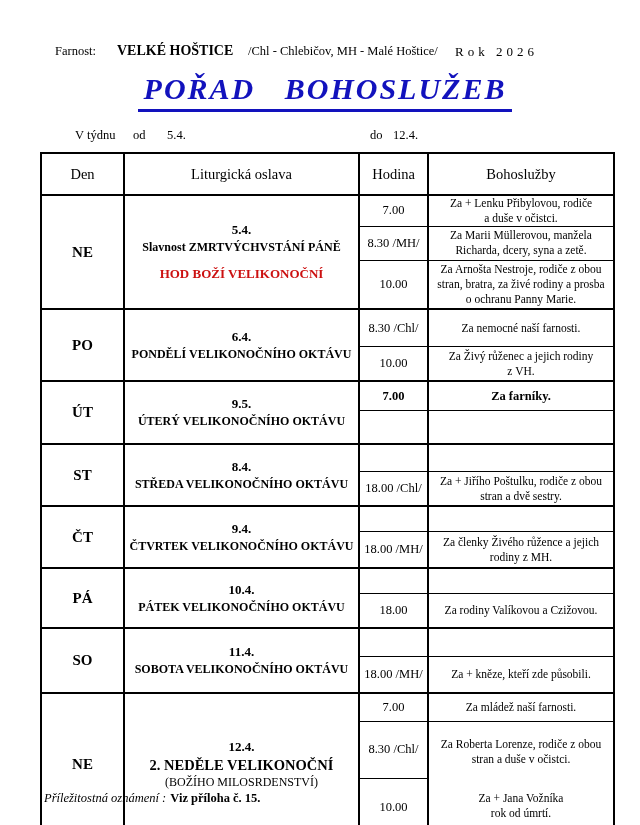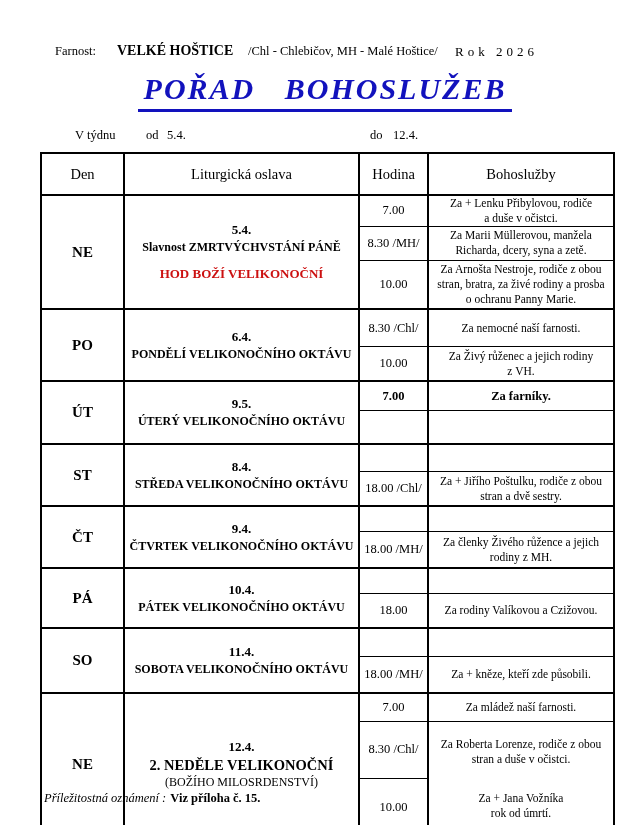--- a/index.html
+++ b/index.html
@@ -18,21 +18,21 @@
   .title-wrap{position:absolute;top:72px;left:0;width:640px;text-align:center;}
   .main-title{
     display:inline-block;margin-left:10px;
     color:#1212bd;font-size:30px;font-weight:bold;font-style:italic;
     letter-spacing:2px;word-spacing:20px;
     border-bottom:3px solid #1212bd;padding:0 6px 3px 6px;
   }
   
   .weekline{position:absolute;top:128px;left:0;width:640px;height:18px;font-size:12.5px;}
   .weekline .wk-label{position:absolute;left:75px;}
-  .weekline .wk-from-label{position:absolute;left:146px;text-align:right;}
+  .weekline .wk-from-label{position:absolute;left:133px;text-align:right;}
   .weekline .wk-from{position:absolute;left:167px;}
   .weekline .wk-to-label{position:absolute;left:370px;}
   .weekline .wk-to{position:absolute;left:393px;}
   
   table.sched{
     position:absolute;left:40px;top:152px;
     border-collapse:collapse;table-layout:fixed;width:573px;
     border:2px solid #000;
   }
   .sched td,.sched th{

